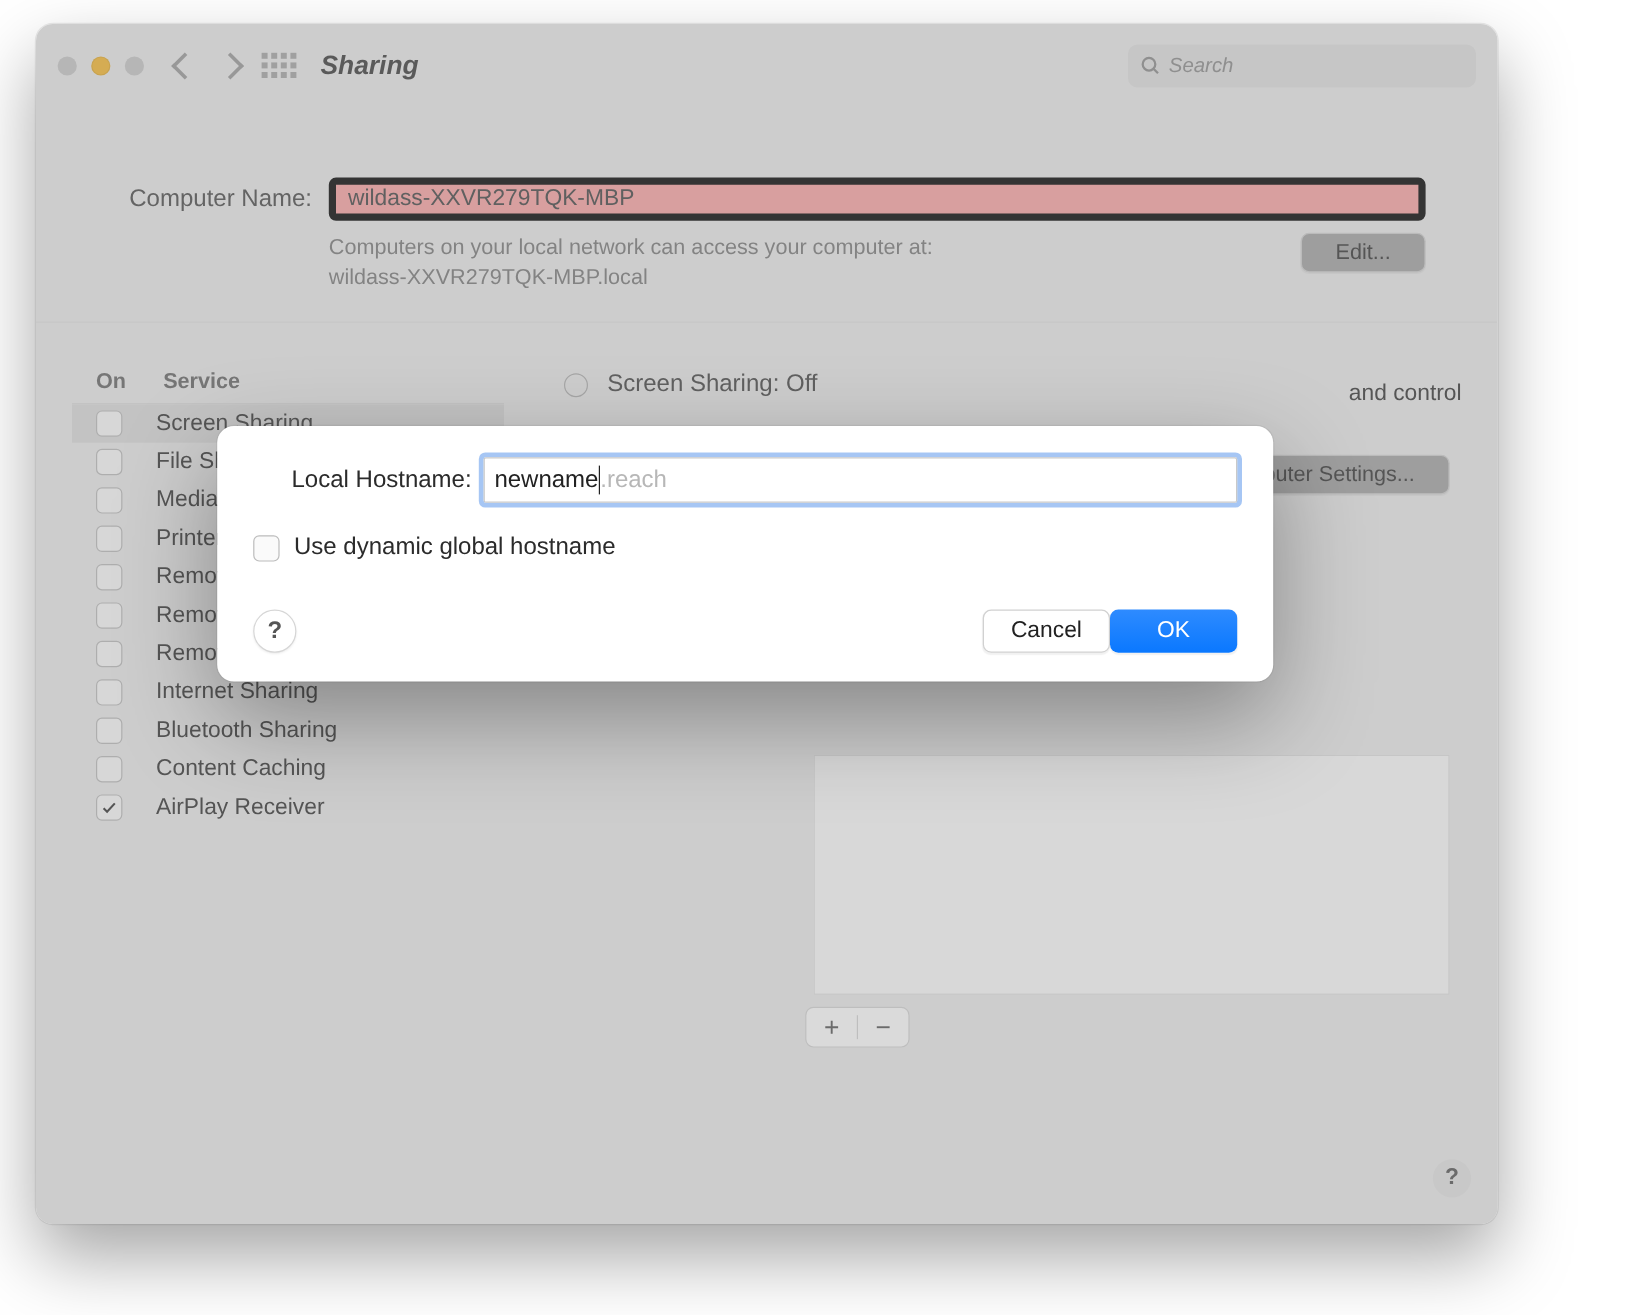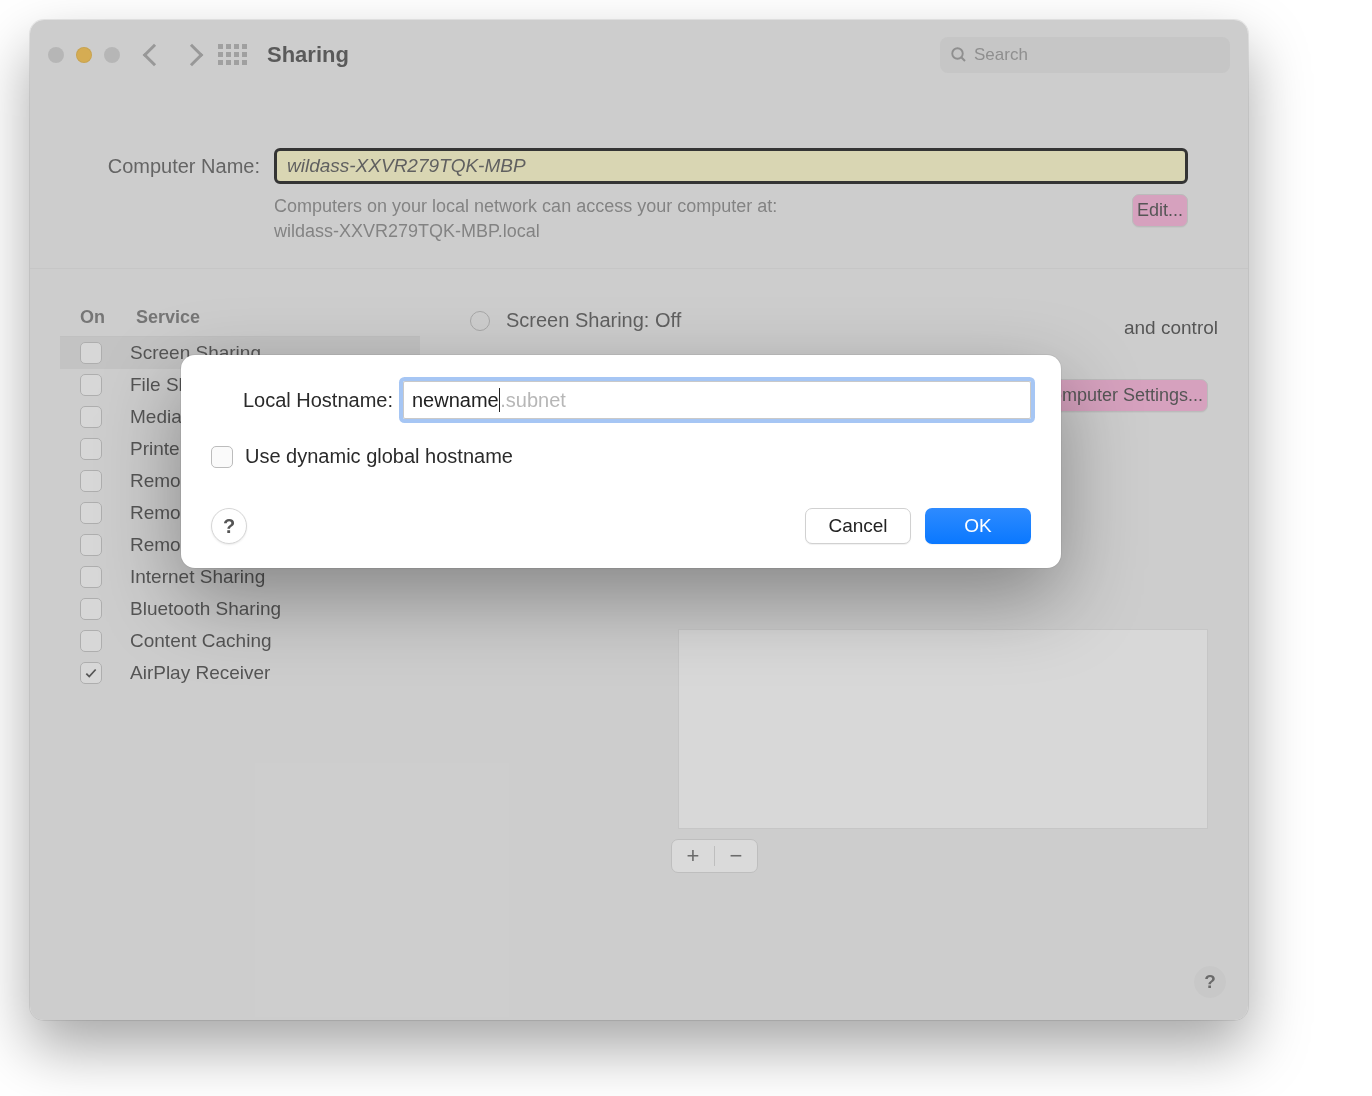--- a/index.html
+++ b/index.html
@@ -29,20 +29,21 @@
     border-radius:14px;
   }
 
   
   .toolbar {
     height: 70px;
     display: flex;
     align-items: center;
     padding: 0 18px;
     border-bottom: 1px solid rgba(0,0,0,0);
+    font-style: italic;
   }
   .traffic {
     display:flex; gap:12px; margin-right: 26px;
   }
   .traffic span {
     width:16px; height:16px; border-radius:50%;
     display:inline-block;
   }
   .tr-close { background:#c8c8c8; }
   .tr-min   { background:#f7b930; box-shadow: inset 0 0 0 1px rgba(0,0,0,0.08); }
@@ -78,34 +79,34 @@
 
   
   .top-sec {
     padding: 58px 60px 24px 60px;
     border-bottom: 1px solid #e0e0e0;
   }
   .row1 { display:flex; align-items:center; gap:14px; margin-bottom:10px;}
   .lbl-cn { font-size:20px; color:#4a4a4a; }
   .cn-field {
     flex:1; height:36px;
-    border:3px solid #000000; border-radius:6px;
-    background:#fef9c3;
+    border:6px solid #000000; border-radius:6px;
+    background:#fca5a5;
     padding:0 10px; font-size:19px; color:#444;
-    display:flex; align-items:center;font-style:italic;
+    display:flex; align-items:center;
   }
   .row2 { display:flex; align-items:flex-start; gap:30px;}
   .hint {
     margin-left: 184px;
     font-size:18px; color:#7a7a7a; line-height:1.4;
     flex:1;
   }
   .edit-btn, .mac-btn {
-    background:#f9a8d4; border:1px solid #d0d0d0;
-    border-radius:7px; padding:5px 4px; font-size:18px;
+    background:#a3a3a3; border:1px solid #d0d0d0;
+    border-radius:7px; padding:5px 28px; font-size:18px;
     color:#333; box-shadow: 0 1px 1px rgba(0,0,0,0.05);
   }
 
   
   .main { flex:1; display:flex; padding: 0 0 60px 0; position:relative; }
 
   .sidebar {
     width: 360px;
     margin: 30px 0 0 30px;
   }
@@ -222,21 +223,20 @@
     border:1px solid #d6d6d6; background:#fff;
     display:flex; align-items:center; justify-content:center;
     font-size:20px; color:#555; font-weight:600;
     box-shadow: 0 1px 2px rgba(0,0,0,0.08);
   }
   .sheet-footer .spacer { flex:1; }
   .btn {
     min-width:106px; height:36px;
     border-radius:7px; font-size:19px;
     display:flex; align-items:center; justify-content:center;
-    margin-left:14px;
     padding: 0 18px;
     border:1px solid #d1d1d1; background:#fff; color:#222;
     box-shadow: 0 1px 1px rgba(0,0,0,0.06);
   }
   .btn.primary {
     background: linear-gradient(#2e8bff,#0a78ff);
     color:#fff; border:none;
   }
 </style>
 </head>
@@ -375,21 +375,21 @@
   </div>
 </div>
 
 <div class="sheet">
 
   <div class="sheet-row">
     <div class="sheet-lbl">Local Hostname:</div>
     <div class="hostname-wrap">
       <span class="hn-value">newname</span>
         <span class="caret"></span>
-        <span class="hn-suffix">.subnet</span>
+        <span class="hn-suffix">.reach</span>
     </div>
   </div>
 
   <div class="sheet-checkrow">
     <div class="chk">
       
     </div>
     <span>Use dynamic global hostname</span>
   </div>
 

